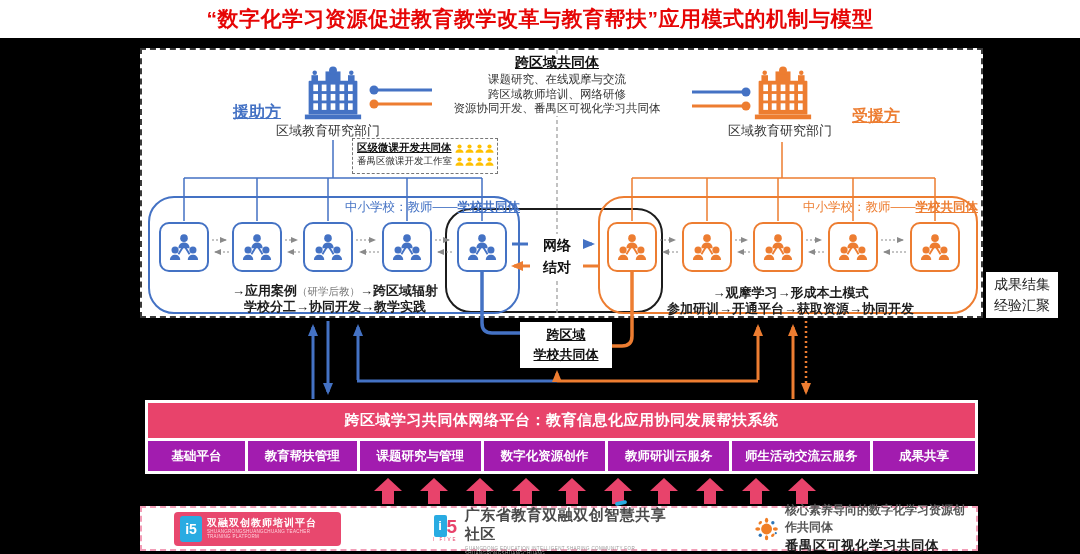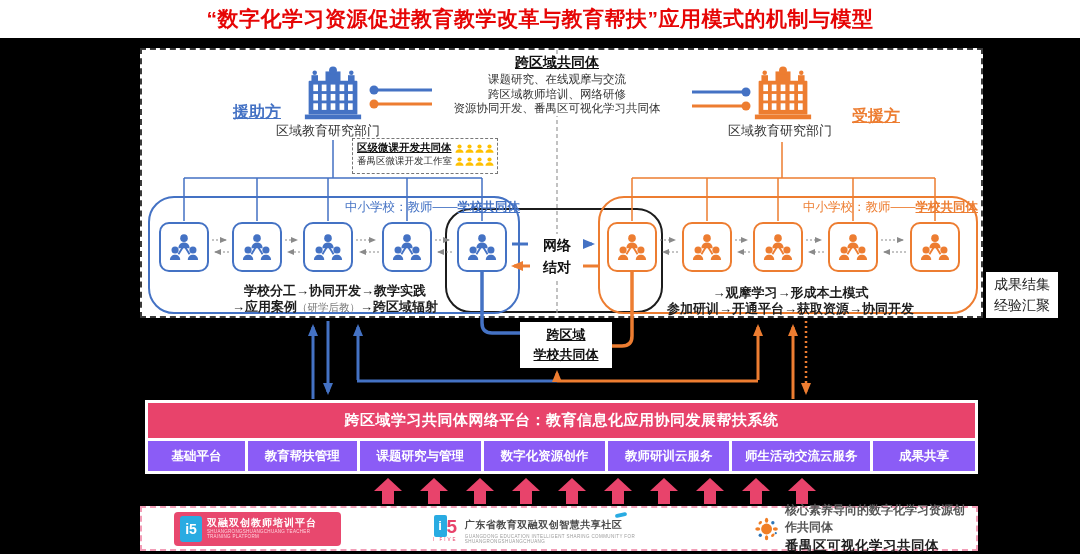--- a/index.html
+++ b/index.html
@@ -42,42 +42,42 @@
   .crosslabel{left:520px;top:322px;width:92px;height:46px;background:#fff;text-align:center;
               font-size:13px;font-weight:bold;color:#111;line-height:20px;padding-top:3px;box-sizing:border-box;}
   .crosslabel div{text-decoration:underline;}
   .results{left:986px;top:272px;width:72px;height:46px;background:#fff;text-align:center;font-size:14px;color:#222;line-height:21px;padding-top:2px;box-sizing:border-box;}
   
   .platform{left:145px;top:400px;width:833px;height:74px;background:#fff;box-sizing:border-box;padding:3px;
             display:flex;flex-direction:column;gap:3px;z-index:3;}
   .plat-title{flex:1;background:#E8436B;color:#ffffff;display:flex;align-items:center;justify-content:center;
               font-size:15px;font-weight:bold;letter-spacing:.5px;}
   .plat-row{display:flex;gap:3px;height:30px;}
-  .plat-cell{background:#8b5cf6;color:#fff;display:flex;align-items:center;justify-content:center;
+  .plat-cell{background:#a21caf;color:#fff;display:flex;align-items:center;justify-content:center;
              font-size:12.5px;font-weight:bold;white-space:nowrap;}
   
   .uarr{top:478px;width:28px;height:26px;z-index:2;}
   .uarr .head{width:0;height:0;border-left:14px solid transparent;border-right:14px solid transparent;border-bottom:13px solid #E8436B;}
   .uarr .stem{width:12px;height:13px;background:#E8436B;margin:0 auto;}
   
   .footer{left:140px;top:506px;width:838px;height:45px;background:#fff;border:2px dashed #f29cb6;box-sizing:border-box;
           display:flex;align-items:center;z-index:3;}
   .badge1{margin-left:32px;width:196px;height:34px;background:#E8486E;border-radius:4px;display:flex;align-items:center;gap:5px;padding:0 6px;box-sizing:border-box;}
   .mark-sq{width:22px;height:26px;background:#29ABE2;border-radius:3px;color:#fff;font-weight:bold;font-size:14px;
            display:flex;align-items:center;justify-content:center;flex:none;}
   .badge1 .b1txt{line-height:1;}
   .badge1 .b1name{font-size:10px;font-weight:bold;color:#fff;letter-spacing:1px;}
   .badge1 .b1sub{font-size:4.5px;color:#ffd2de;margin-top:2px;letter-spacing:.3px;}
   .logo2{margin-left:92px;display:flex;align-items:center;gap:7px;}
   .i5mark{width:30px;text-align:center;}
   .i5row{display:flex;justify-content:center;align-items:flex-end;}
   .i5i{width:13px;height:22px;background:#29ABE2;border-radius:2px;color:#fff;font-weight:bold;font-size:13px;line-height:22px;}
   .i5f{color:#E8436B;font-weight:bold;font-size:19px;line-height:20px;}
   .i5sub{font-size:4.5px;color:#E8436B;letter-spacing:2px;}
-  .logo2 .l2name{font-size:10px;font-weight:bold;color:#4a4a4a;letter-spacing:.5px;}
+  .logo2 .l2name{font-size:15px;font-weight:bold;color:#4a4a4a;letter-spacing:.5px;}
   .logo2 .l2sub{font-size:4.5px;color:#9a9a9a;margin-top:2px;letter-spacing:.4px;}
   .swoosh{width:12px;height:4px;background:#29ABE2;border-radius:2px;transform:rotate(-12deg);margin-left:150px;margin-bottom:1px;}
   .logo3{margin-left:78px;display:flex;align-items:center;gap:6px;}
   .logo3 .l3t1{font-size:12px;color:#555;font-weight:bold;}
   .logo3 .l3t2{font-size:13.5px;font-weight:bold;color:#222;margin-top:1px;letter-spacing:.5px;}
 </style>
 </head>
 <body>
 
 <svg width="0" height="0" style="position:absolute">
@@ -277,22 +277,22 @@
     <svg width="30" height="29">
       <use href="#group"></use>
     </svg>
   </div>
 <div class="abs schoolbox blue" style="left:457px;">
     <svg width="30" height="29">
       <use href="#group"></use>
     </svg>
   </div>
 <div class="abs process" style="left:150px;top:283px;width:370px;">
+  <div><span>→应用案例</span><span class="note">（研学后教）</span><span>→跨区域辐射</span></div>
   <div>学校分工→协同开发→教学实践</div>
-  <div><span>→应用案例</span><span class="note">（研学后教）</span><span>→跨区域辐射</span></div>
 </div>
 
 <div class="abs groupbox orange"></div>
 <div class="abs z3 grouplabel orange"><span>中小学校：教师——</span><span class="link">学校共同体</span></div>
 <div class="abs schoolbox orange" style="left:607px;">
     <svg width="30" height="29">
       <use href="#group"></use>
     </svg>
   </div>
 <div class="abs schoolbox orange" style="left:682px;">

